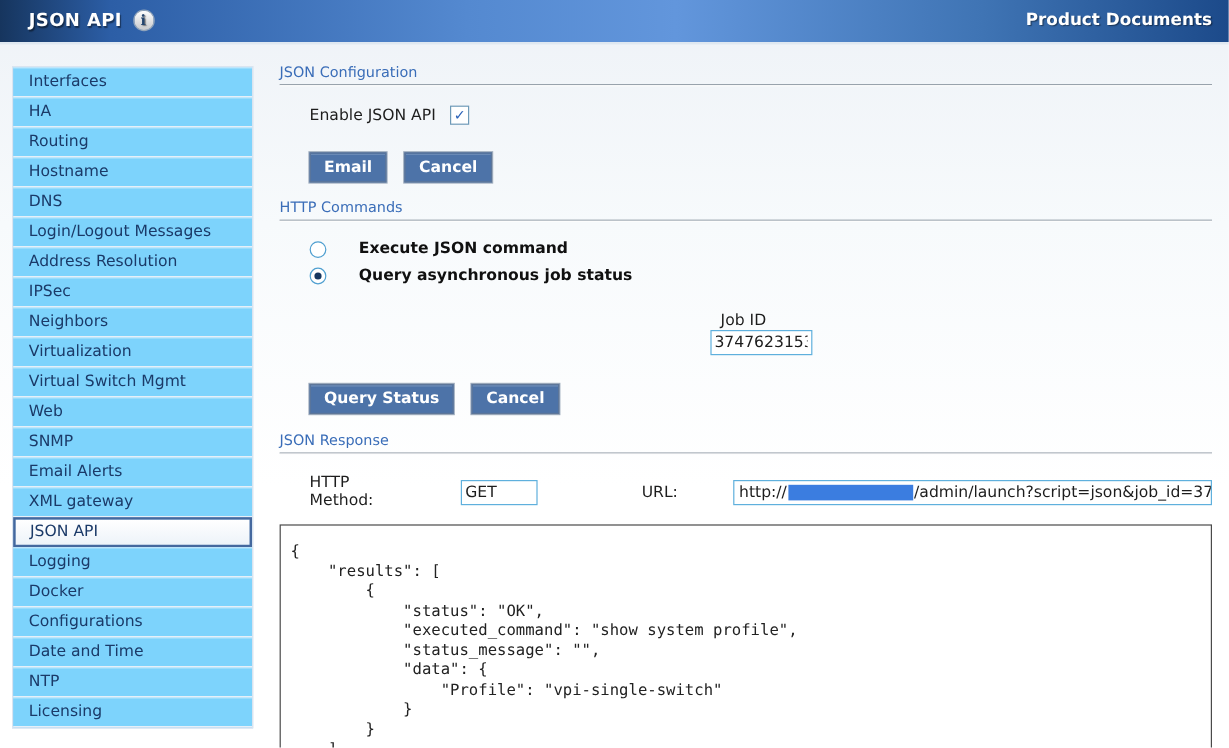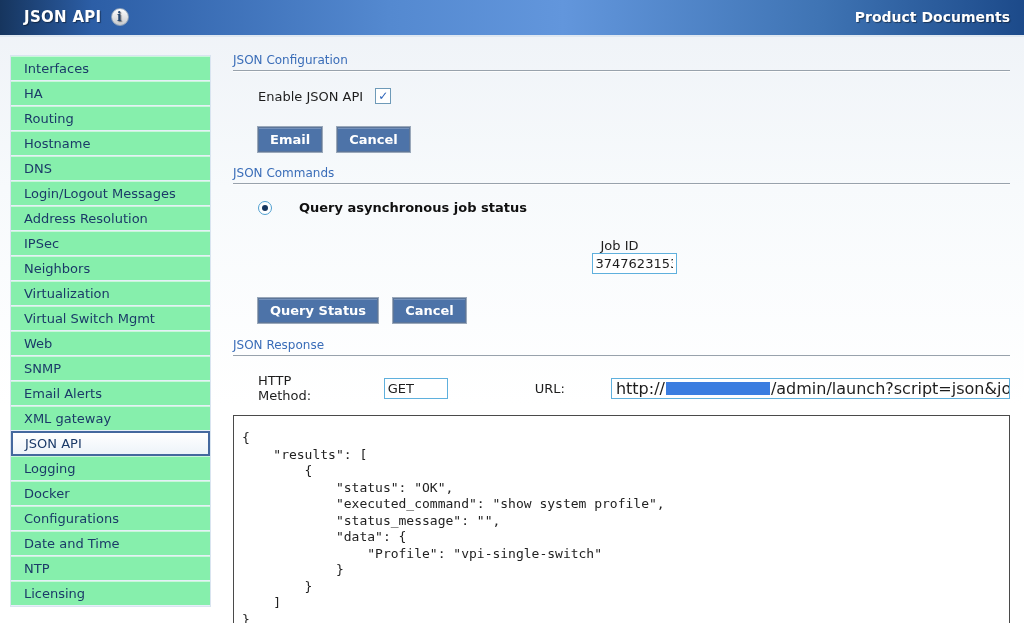--- a/index.html
+++ b/index.html
@@ -37,21 +37,21 @@
   }
 
   
   .sidebar {
     position:absolute; left:10px; top:55px; width:201px;
     border:1px solid #d9e4f0; background:#b9d3eb;
   }
   .side-item {
     font-size:13px; color:#1b3a68; cursor:pointer;
     padding:3px 23px 3px 13px; line-height:17px;
-    background:#86efac;
+    background:#7dd3fc;
     border-bottom:1px solid #e6eff8;
     border-top:1px solid rgba(255,255,255,.55);
   }
   .side-item.selected {
     background:linear-gradient(#ffffff,#edf3f9);
     border:2px solid #44689e;
     padding:2px 8px 2px 12px;
   }
 
   
@@ -98,21 +98,21 @@
     font-family:inherit; font-size:13px; padding:2px 3px; height:21px;
   }
   .job-input { width:85px; }
 
   .sec3-title { padding-top:15px; }
   .method-row { margin-top:16px; display:flex; align-items:center; font-size:13px; color:#1d1d1d;gap:40px; }
   .method-input { width:64px; margin-left:6px; }
   .url-label { margin-left:47px; margin-right:6px; }
   .url-box {
     border:1px solid #5fb0dd; background:#ffffff; width:452px; height:21px;
-    display:inline-flex; align-items:center; padding:0 4px; font-size:16px;
+    display:inline-flex; align-items:center; padding:0 4px; font-size:13px;
     white-space:nowrap; overflow:hidden;
   }
   .redact { display:inline-block; width:104px; height:13px; background:#3b7de0; margin:0 1px; flex:0 0 auto; }
 
   .response {
     margin-top:12px; width:777px; height:216px;
     border:1px solid #4a4a4a; background:#ffffff;
     padding:14px 8px; overflow:hidden;
     font-family:"DejaVu Sans Mono", monospace; font-size:13px; line-height:16.5px;
     color:#222222; white-space:pre;
@@ -162,24 +162,28 @@
   <div class="enable-row indent">
     <span>Enable JSON API</span>
     <span class="checkbox">✓</span>
   </div>
 
   <div class="btn-row indent">
     <button class="btn">Email</button>
     <button class="btn">Cancel</button>
   </div>
 
-  <div class="section-title sec2-title">JSON Commands</div>
+  <div class="section-title sec2-title">HTTP Commands</div>
   <hr class="rule">
 
   <div class="radio-group indent">
+      <div class="radio-row">
+        <span class="radio"></span>
+        <span class="radio-label">Execute JSON command</span>
+      </div>
       <div class="radio-row">
         <span class="radio checked"></span>
         <span class="radio-label">Query asynchronous job status</span>
       </div>
     </div>
 
   <div class="job-row indent">
     <span class="job-label">Job ID</span>
     <input class="input job-input" type="text" value="3747623153" style="">
   </div>

